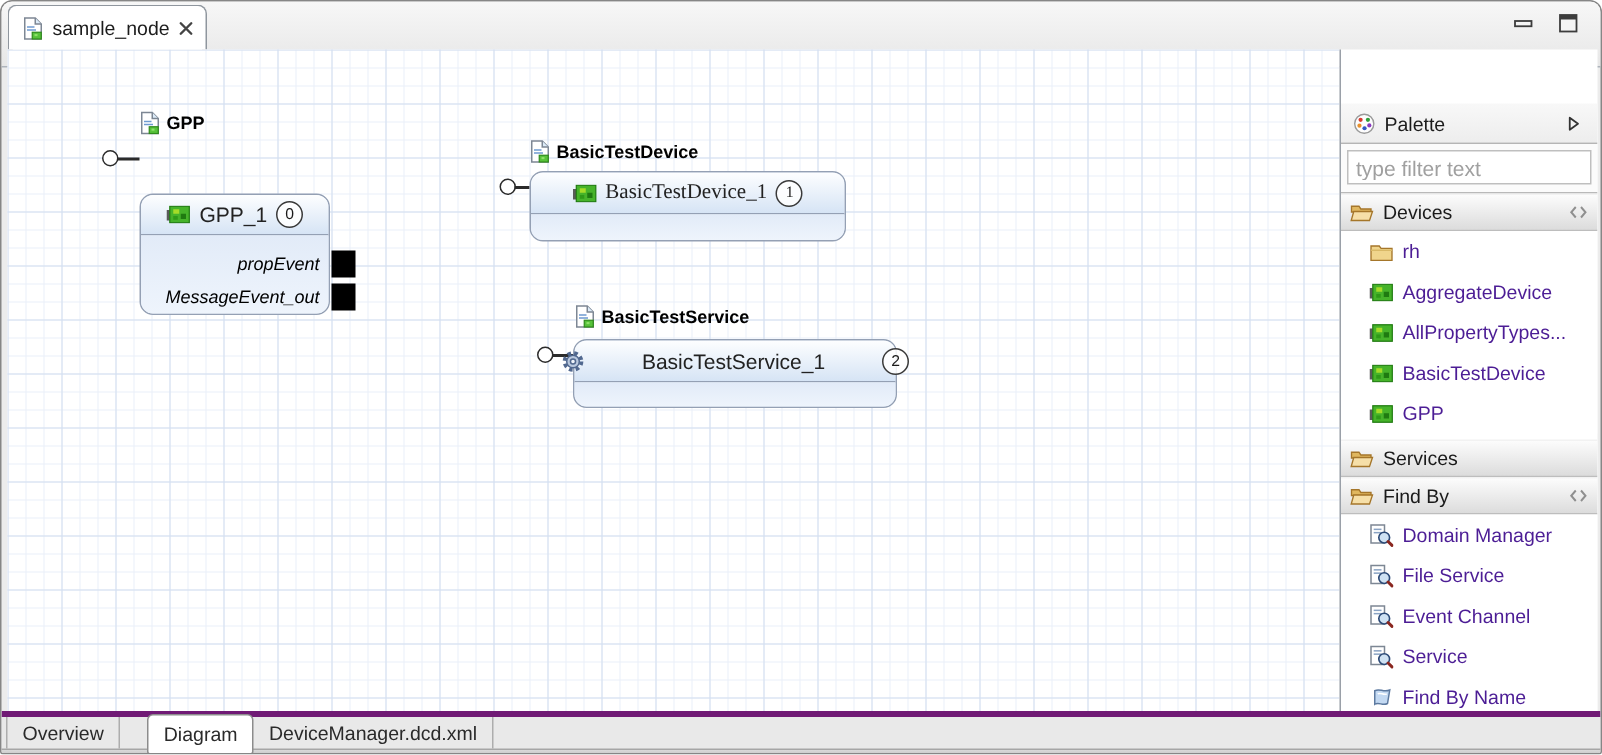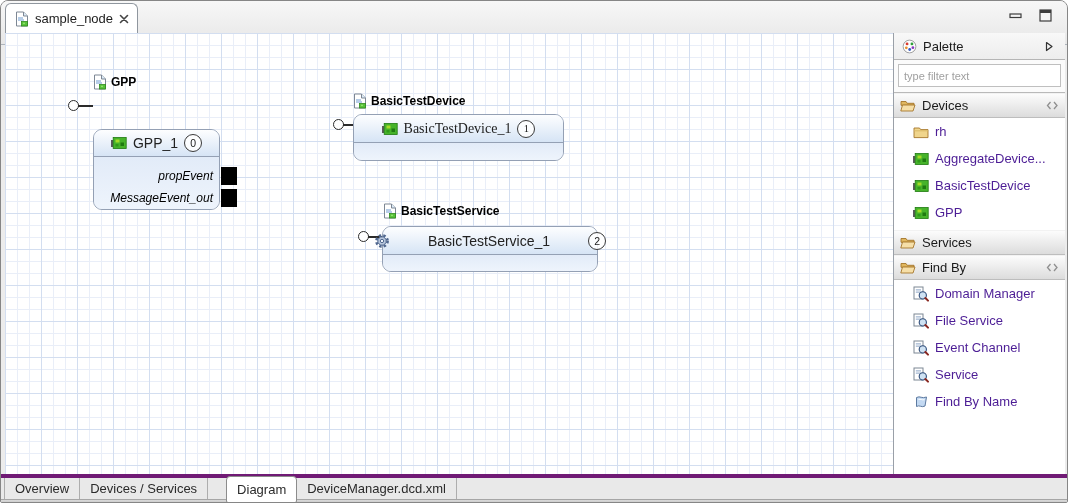--- a/index.html
+++ b/index.html
@@ -79,28 +79,28 @@
 
   
   .palette {
     position:absolute; left:892px; top:32px; width:172px; height:441px;
     background:#ffffff; border-left:1px solid #9aa0a8; font-size:13px;
     overflow:hidden;
   }
   .palette-titlebar {
     height:27px; background:linear-gradient(#f8f8f8,#ededed);
     border-bottom:1px solid #b5b5b5;
-    display:flex; align-items:center; gap:6px; padding:0 8px 0 7px; color:#1c1c1c;
+    display:flex; align-items:center; gap:6px; padding:0 8px 0 7px; color:#1c1c1c;margin-top:36px;
   }
   .palette-titlebar .spacer { flex:1; }
   .palette-filter-wrap { padding:4px 4px 5px 4px; border-bottom:1px solid #b9b9b9; background:#fbfbfb; }
   .palette-filter {
     width:100%; height:23px; border:1px solid #bfbfbf; background:#fff;
     font-family:"Liberation Sans","DejaVu Sans",sans-serif;
-    font-size:11px; color:#333; padding:0 5px; outline:none;
+    font-size:14px; color:#333; padding:0 5px; outline:none;
   }
   .palette-filter::placeholder { color:#a0a0a0; }
   .drawer-header {
     height:25px; display:flex; align-items:center; gap:6px; padding:0 6px 0 6px;
     background:linear-gradient(#fcfcfc,#dcdcdc);
     border-top:1px solid #f2f2f2; border-bottom:1px solid #bdbdbd;
     color:#1a1a1a; cursor:default;
   }
   .drawer-header .spacer { flex:1; }
   .palette-item {
@@ -362,21 +362,29 @@
           </svg>
       </span>
       <span>rh</span>
     </div>
     <div class="palette-item">
       <span class="icon16">
         <svg width="16" height="12" viewBox="0 0 16 12">
             <use href="#ic-board"></use>
           </svg>
       </span>
-      <span>AggregateDevice...</span>
+      <span>AggregateDevice</span>
+    </div>
+    <div class="palette-item">
+      <span class="icon16">
+        <svg width="16" height="12" viewBox="0 0 16 12">
+            <use href="#ic-board"></use>
+          </svg>
+      </span>
+      <span>AllPropertyTypes...</span>
     </div>
     <div class="palette-item">
       <span class="icon16">
         <svg width="16" height="12" viewBox="0 0 16 12">
             <use href="#ic-board"></use>
           </svg>
       </span>
       <span>BasicTestDevice</span>
     </div>
     <div class="palette-item" style="margin-bottom:4px;">
@@ -450,23 +458,20 @@
           </svg>
       </span>
       <span>Find By Name</span>
     </div>
   </div>
 
   <div class="bottom-tabs">
     <div class="btab first">
       <span>Overview</span>
     </div>
-    <div class="btab">
-      <span>Devices / Services</span>
-    </div>
     <div class="btab active">
       <span>Diagram</span>
     </div>
     <div class="btab">
       <span>DeviceManager.dcd.xml</span>
     </div>
   </div>
 
   <div class="bottom-strip"></div>
 

